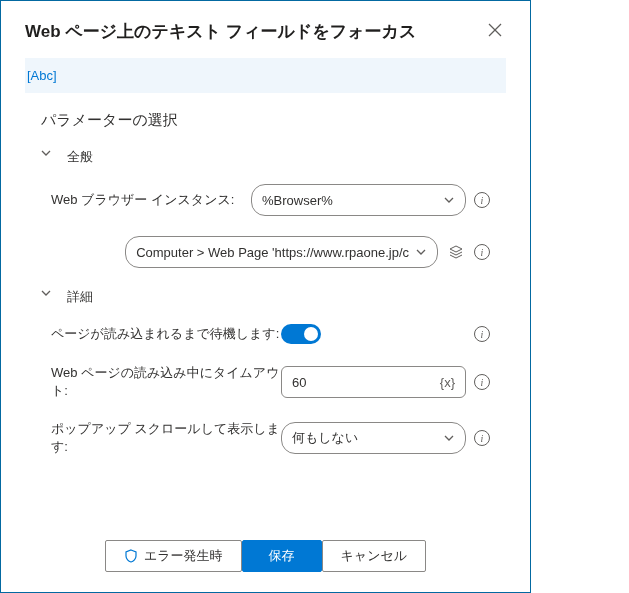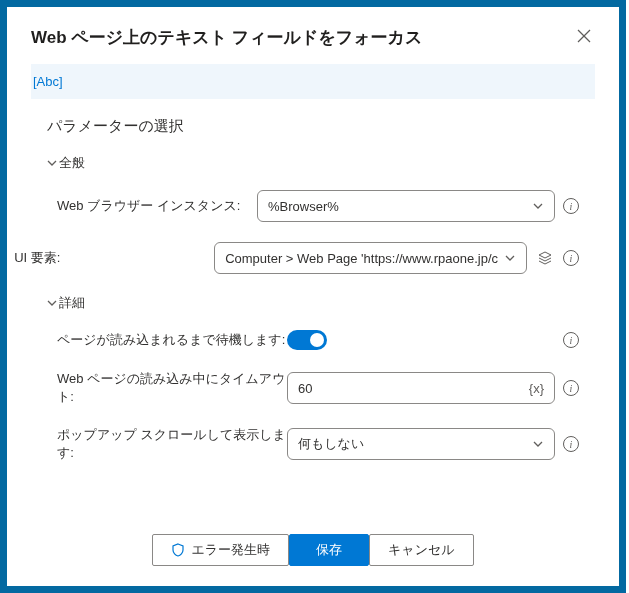--- a/index.html
+++ b/index.html
@@ -1,34 +1,34 @@
 <!DOCTYPE html>
 <html><head>
 <meta charset="utf-8">
 <style>
 * { box-sizing: border-box; margin: 0; padding: 0; }
 body { font-family: "Segoe UI", "Yu Gothic UI", Meiryo, sans-serif; font-size: 13px; color: #323130; background: #fff; }
-.dialog { width: 626px; height: 593px; border: 7px solid #0369a1; display: flex; flex-direction: column; position: relative; }
+.dialog { width: 531px; height: 593px; border: 1px solid #0369a1; display: flex; flex-direction: column; position: relative; }
 .header { display: flex; align-items: center; justify-content: space-between; padding: 18px 24px 14px 24px; }
 .header h1 { font-size: 17px; font-weight: 600; color: #201f1e; }
 .close-btn { background: none; border: none; cursor: pointer; padding: 4px; color: #605e5c; }
 .close-btn svg { width: 14px; height: 14px; }
 .info-banner { margin: 0 24px 18px 24px; background: #eff6fc; padding: 10px 2px; display: flex; align-items: center; gap: 10px; font-size: 12.5px; color: #323130; }
 .info-banner .info-icon { color: #0078d4; font-size: 13px; flex-shrink: 0; }
 .info-banner a { color: #0078d4; text-decoration: underline; cursor: pointer; }
 .body { padding: 0 40px; flex: 1; overflow: auto; }
 .section-title { font-size: 15px; font-weight: 400; margin-bottom: 18px; color: #323130; }
 .group { margin-bottom: 18px; }
-.group-header { display: flex; align-items: center; gap: 2px; cursor: pointer; margin-bottom: 18px; user-select: none; }
+.group-header { display: flex; gap: 16px; cursor: pointer; margin-bottom: 18px; user-select: none; }
 .group-header .chev { width: 10px; height: 10px; color: #605e5c; }
 .group-header .label { font-size: 13px; color: #323130; }
 .row { display: flex; align-items: center; margin-bottom: 20px; justify-content: flex-end; }
 .row-label { width: 210px; flex-shrink: 0; padding-left: 10px; font-size: 13px; color: #323130; }
 .row-control { flex: 1; display: flex; align-items: center; gap: 8px; }
-.select, .input { flex: 1; height: 32px; border: 1px solid #8a8886; border-radius: 6px; background: #fff; padding: 0 10px; display: flex; align-items: center; justify-content: space-between; font-size: 13px; color: #323130; cursor: pointer; min-width: 0; }
+.select, .input { flex: 1; height: 32px; border: 1px solid #8a8886; border-radius: 14px; background: #fff; padding: 0 10px; display: flex; align-items: center; justify-content: space-between; font-size: 13px; color: #323130; cursor: pointer; min-width: 0; }
 .select .txt { white-space: nowrap; overflow: hidden; text-overflow: clip; flex: 1; }
 .chev-down { width: 12px; height: 12px; flex-shrink: 0; color: #605e5c; margin-left: 6px; }
 .icon-btn { width: 20px; height: 20px; display: flex; align-items: center; justify-content: center; color: #605e5c; cursor: pointer; flex-shrink: 0; }
 .icon-info { width: 16px; height: 16px; border: 1px solid #605e5c; border-radius: 50%; display: flex; align-items: center; justify-content: center; font-size: 10px; font-style: italic; font-family: Georgia, serif; color: #605e5c; flex-shrink: 0; cursor: default; }
 .toggle { width: 40px; height: 20px; background: #0078d4; border-radius: 10px; position: relative; cursor: pointer; flex-shrink: 0; }
 .toggle .knob { position: absolute; right: 3px; top: 3px; width: 14px; height: 14px; background: #fff; border-radius: 50%; }
 .var-input { flex: 1; height: 32px; border: 1px solid #8a8886; border-radius: 6px; background: #fff; padding: 0 10px; display: flex; align-items: center; justify-content: space-between; font-size: 13px; }
 .var-input .val { flex: 1; color: #323130; }
 .var-token { color: #605e5c; font-size: 13px; cursor: pointer; }
 .footer { display: flex; align-items: center; justify-content: center; padding: 16px 24px 20px 24px; }

